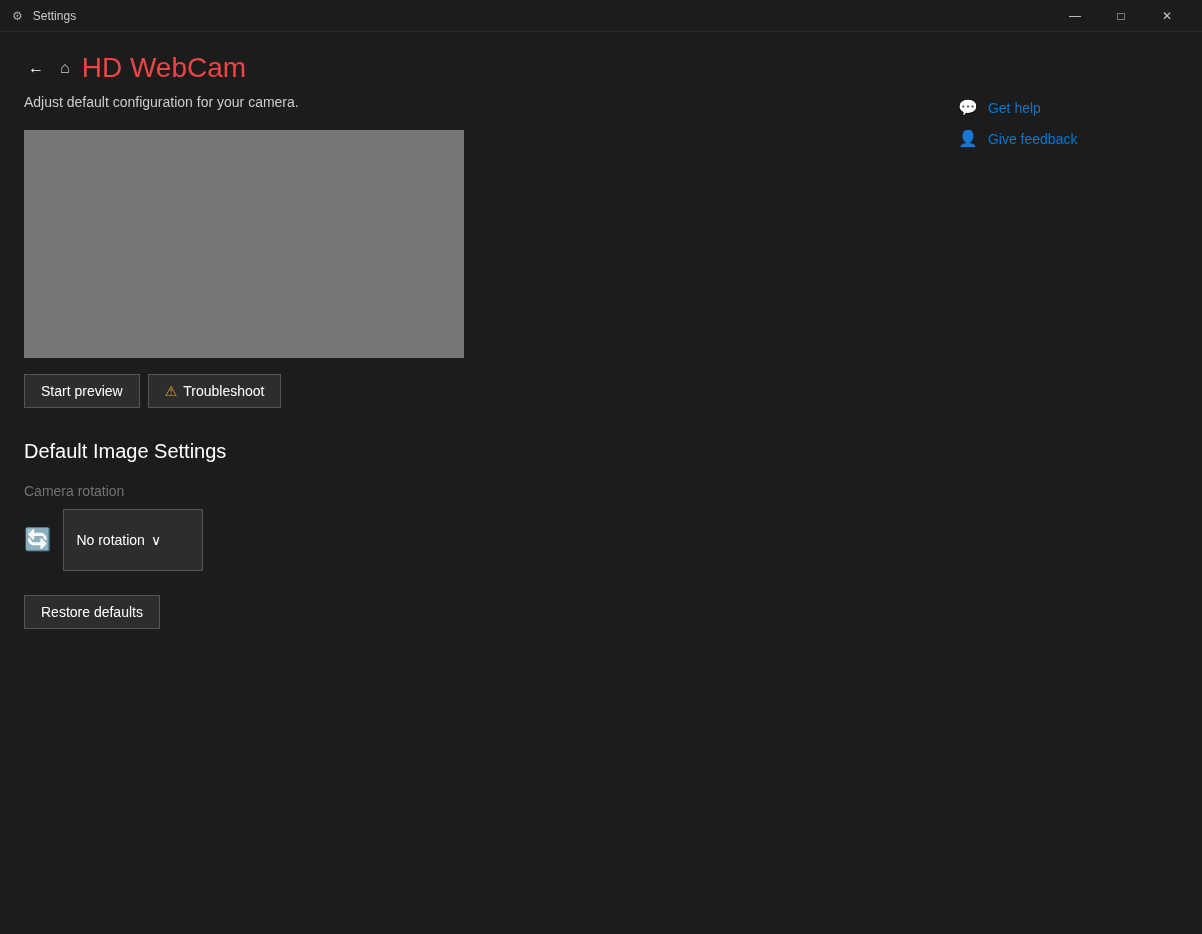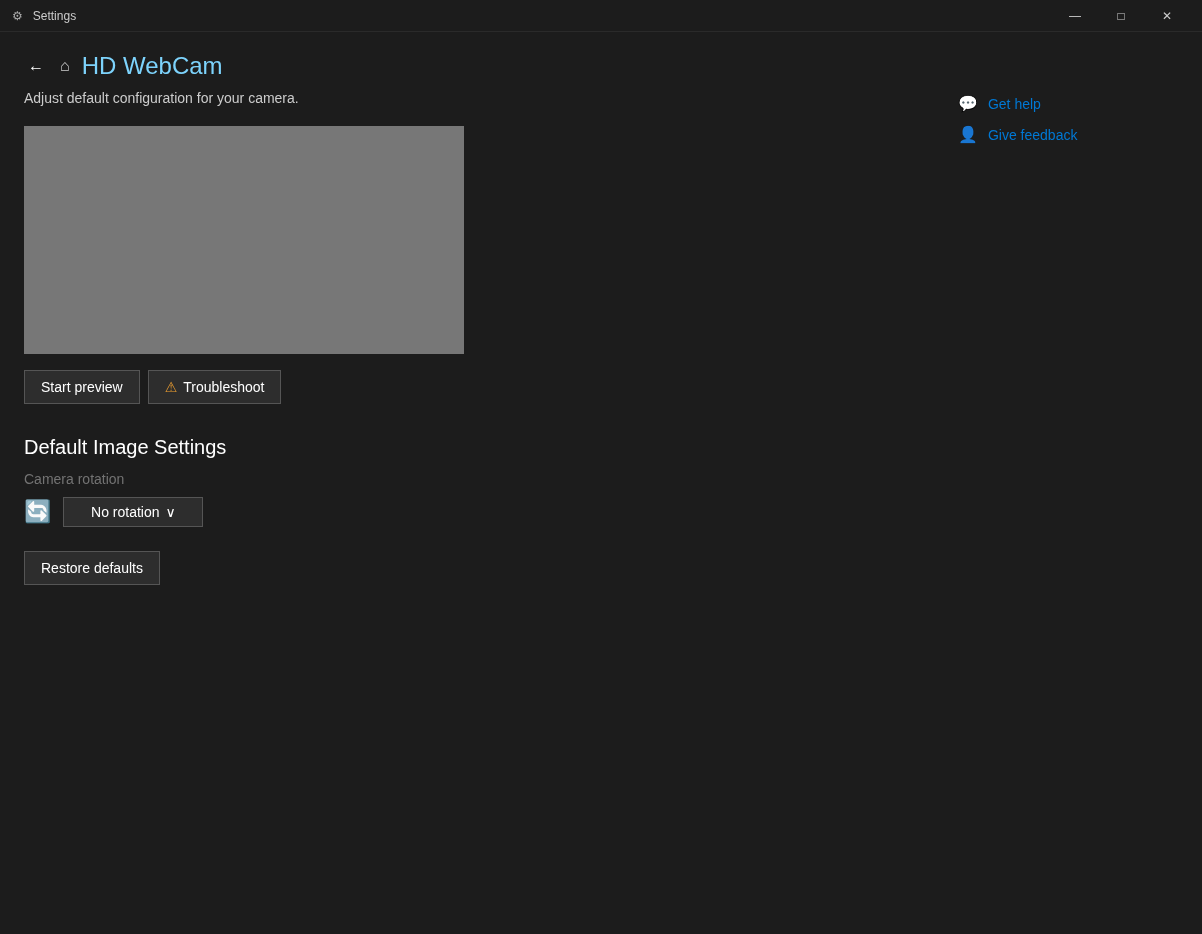--- a/index.html
+++ b/index.html
@@ -84,23 +84,23 @@
       padding: 4px;
     }
 
     .home-icon {
       color: #cccccc;
       font-size: 16px;
       cursor: pointer;
     }
 
     .page-title {
-      font-size: 24px;
+      font-size: 28px;
       font-weight: 300;
-      color: #7dd3fc;
+      color: #ef4444;
     }
 
     
     .content {
       display: flex;
       flex: 1;
       padding: 0 24px;
       gap: 10px;
     }
 
@@ -139,21 +139,21 @@
       cursor: pointer;
       display: flex;
       align-items: flex-end;
       gap: 6px;
     }
 
     
     .section-heading {
       font-size: 20px;
       font-weight: 300;
-      margin-bottom: 12px;
+      margin-bottom: 20px;
       color: #ffffff;
     }
 
     
     .setting-label {
       font-size: 14px;
       color: #737373;
       margin-bottom: 10px;
     }
 
@@ -169,25 +169,25 @@
       color: #ffffff;
     }
 
     .rotation-dropdown {
       display: flex;
       align-items: center;
       gap: 6px;
       background: #2d2d2d;
       border: 1px solid #555555;
       color: #ffffff;
-      padding: 6px 12px;
+      padding: 22px 12px;
       font-size: 14px;
       cursor: pointer;
       min-width: 140px;
-      justify-content: center;
+      justify-content: flex-start;
     }
 
     
     .slider-section {
       margin-bottom: 20px;
     }
 
     .slider-section-label {
       font-size: 14px;
       color: #ffffff;

